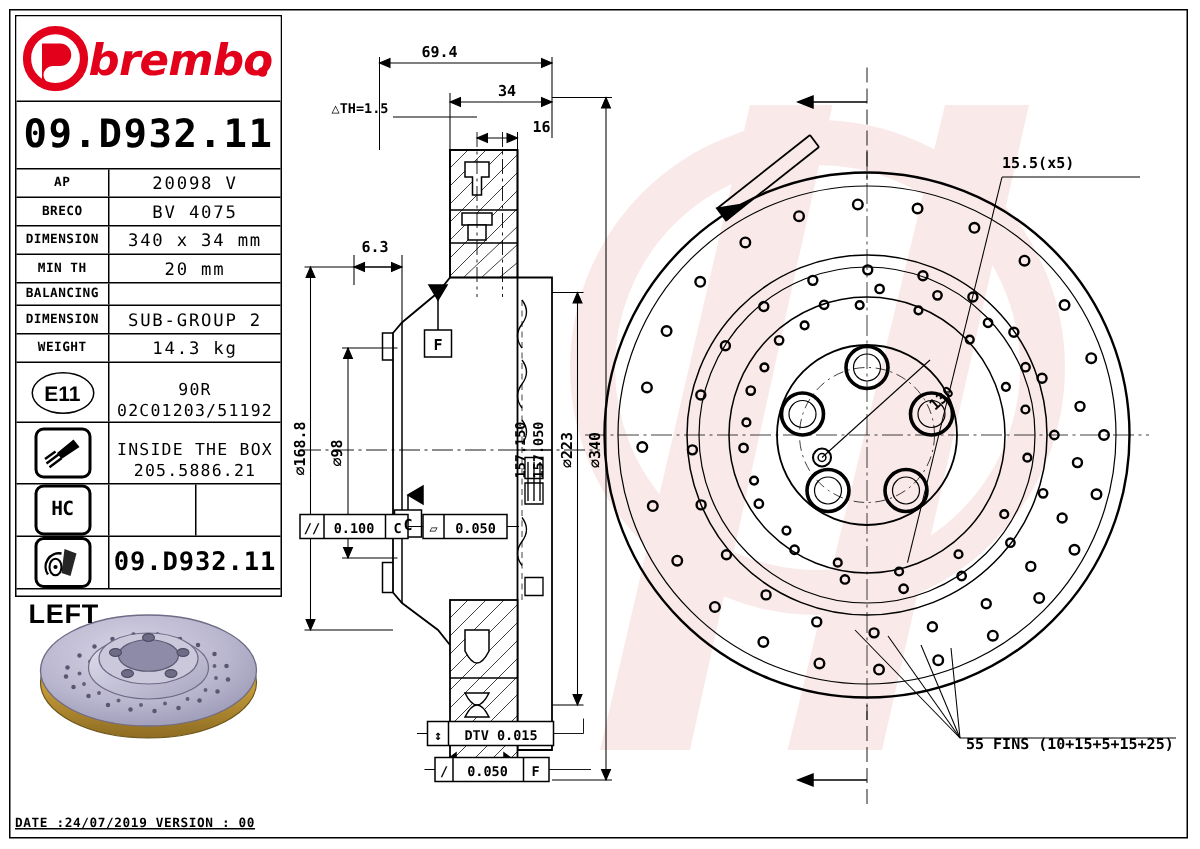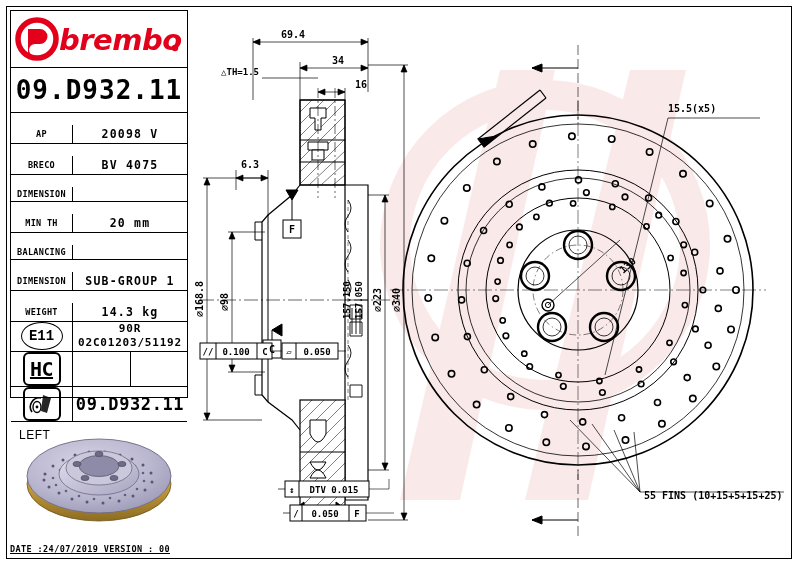--- a/index.html
+++ b/index.html
@@ -12,68 +12,68 @@
   .wm svg{display:block;}
 
   
   .frame{position:absolute;left:6px;top:6px;width:786px;height:553px;
          border:1.6px solid #000;box-sizing:border-box;}
 
   
   .panel{position:absolute;left:10px;top:10px;width:178px;height:388px;
          box-sizing:border-box;border:1.4px solid #000;background:#fff;
          display:flex;flex-direction:column;}
-  .prow{display:flex;border-bottom:1.3px solid #000;box-sizing:border-box;margin-top:12px;}
+  .prow{display:flex;border-bottom:1.3px solid #000;box-sizing:border-box;}
   .prow:last-child{border-bottom:none;}
   .pkey{width:62px;flex:none;border-right:1.3px solid #000;box-sizing:border-box;
         display:flex;align-items:center;justify-content:center;
         font-size:8.5px;letter-spacing:.3px;font-weight:700;padding:2px 1px;}
   .pval{flex:1;display:flex;align-items:center;justify-content:center;
-        font-size:11.5px;font-weight:700;letter-spacing:1.2px;padding:2px 1px;
+        font-size:11.5px;font-weight:400;letter-spacing:1.2px;padding:2px 1px;
         text-align:left;}
 
   .logo-cell{height:56px;flex:none;border-bottom:1.3px solid #000;
              display:flex;align-items:center;justify-content:center;background:#fff;}
   .pn-cell{height:44px;flex:none;border-bottom:1.3px solid #000;
            display:flex;align-items:center;justify-content:center;}
   .pn-cell span{font-size:26px;font-weight:700;letter-spacing:1px;}
 
   .r-small{height:26px;}
   .icon-row{display:flex;border-bottom:1.3px solid #000;box-sizing:border-box;}
   .icon-cell{width:62px;flex:none;border-right:1.3px solid #000;box-sizing:border-box;
              display:flex;align-items:center;justify-content:center;}
   .icon-val{flex:1;display:flex;flex-direction:column;align-items:center;
-            justify-content:center;font-size:11px;font-weight:700;letter-spacing:.8px;
-            line-height:1.3;}
+            justify-content:center;font-size:11px;font-weight:400;letter-spacing:.8px;
+            line-height:1.3;margin-top:11px;}
 
   .e11{width:40px;height:26px;border:1.8px solid #000;border-radius:50%;
        display:flex;align-items:center;justify-content:center;
-       font-family:Liberation Mono, monospace;
+       font-family:Liberation Sans, sans-serif;
        font-size:14px;font-weight:700;}
   .hc{width:34px;height:30px;border:2.4px solid #000;border-radius:6px;
       display:flex;align-items:center;justify-content:center;
-      font-size:20px;font-weight:700;letter-spacing:-.5px;text-decoration:underline;}
+      font-size:13px;font-weight:700;letter-spacing:-.5px;}
   .scr{width:34px;height:30px;border:2.4px solid #000;border-radius:6px;
        display:flex;align-items:center;justify-content:center;}
   .padicon{width:34px;height:30px;border:2.4px solid #000;border-radius:6px;
            display:flex;align-items:center;justify-content:center;}
 
   .hc-row{height:42px;}
   .hc-blank{flex:1;display:flex;}
   .hc-b1{flex:1;border-right:1.3px solid #000;box-sizing:border-box;}
   .hc-b2{flex:1;}
 
   .pad-row{height:42px;}
   .pn2-row{height:40px;}
   .pn2{flex:1;display:flex;align-items:center;justify-content:center;
        font-size:17px;font-weight:700;letter-spacing:.6px;}
 
   .img-cell{flex:1;position:relative;display:flex;flex-direction:column;}
   .side-lbl{position:absolute;left:8px;top:6px;font-family:"Liberation Sans",sans-serif;
-            font-size:12px;font-weight:400;letter-spacing:.5px;}
+            font-size:18px;font-weight:700;letter-spacing:.5px;}
   .disc-wrap{flex:1;display:flex;align-items:center;justify-content:center;}
 
   
   .footer{position:absolute;left:10px;top:544px;width:270px;
           font-size:8.5px;font-weight:700;letter-spacing:.4px;text-decoration:underline;}
 
   
   .dwg{position:absolute;left:0;top:0;width:788px;height:566px;}
   .dwg svg{display:block;}
   .t{font-family:"DejaVu Sans Mono","Liberation Mono",monospace;
@@ -117,47 +117,66 @@
     <div class="prow r-small">
       <div class="pkey">AP</div>
       <div class="pval">20098 V</div>
     </div>
     <div class="prow r-small">
       <div class="pkey">BRECO</div>
       <div class="pval">BV 4075</div>
     </div>
     <div class="prow r-small">
       <div class="pkey">DIMENSION</div>
+      <div class="pval">340 x 34 mm</div>
     </div>
     <div class="prow r-small">
       <div class="pkey">MIN TH</div>
       <div class="pval">20 mm</div>
     </div>
     <div class="prow r-small">
       <div class="pkey">BALANCING</div>
     </div>
     <div class="prow r-small">
       <div class="pkey">DIMENSION</div>
-      <div class="pval">SUB-GROUP 1</div>
+      <div class="pval">SUB-GROUP 2</div>
     </div>
     <div class="prow r-small">
       <div class="pkey">WEIGHT</div>
       <div class="pval">14.3 kg</div>
     </div>
 
     <div class="icon-row" style="height:40px;">
       <div class="icon-cell">
         <div class="e11">E11</div>
       </div>
       <div class="icon-val">
         <div>90R</div>
         <div>02C01203/51192</div>
       </div>
     </div>
 
+    <div class="icon-row pad-row">
+      <div class="icon-cell">
+        <div class="scr">
+          <svg width="26" height="22" viewBox="0 0 26 22">
+            <path d="M20 2 L24 7 L12 15 L9 11 Z" fill="#000"></path>
+            <g stroke="#000" stroke-width="1.6">
+              <line x1="10" y1="12" x2="2" y2="18"></line>
+              <line x1="12" y1="14.5" x2="4" y2="20.5"></line>
+              <line x1="8" y1="10" x2="1" y2="15"></line>
+            </g>
+          </svg>
+        </div>
+      </div>
+      <div class="icon-val">
+        <div>INSIDE THE BOX</div>
+        <div>205.5886.21</div>
+      </div>
+    </div>
 
     <div class="icon-row hc-row">
       <div class="icon-cell">
         <div class="hc">HC</div>
       </div>
       <div class="hc-blank">
         <div class="hc-b1"></div>
         <div class="hc-b2"></div>
       </div>
     </div>

